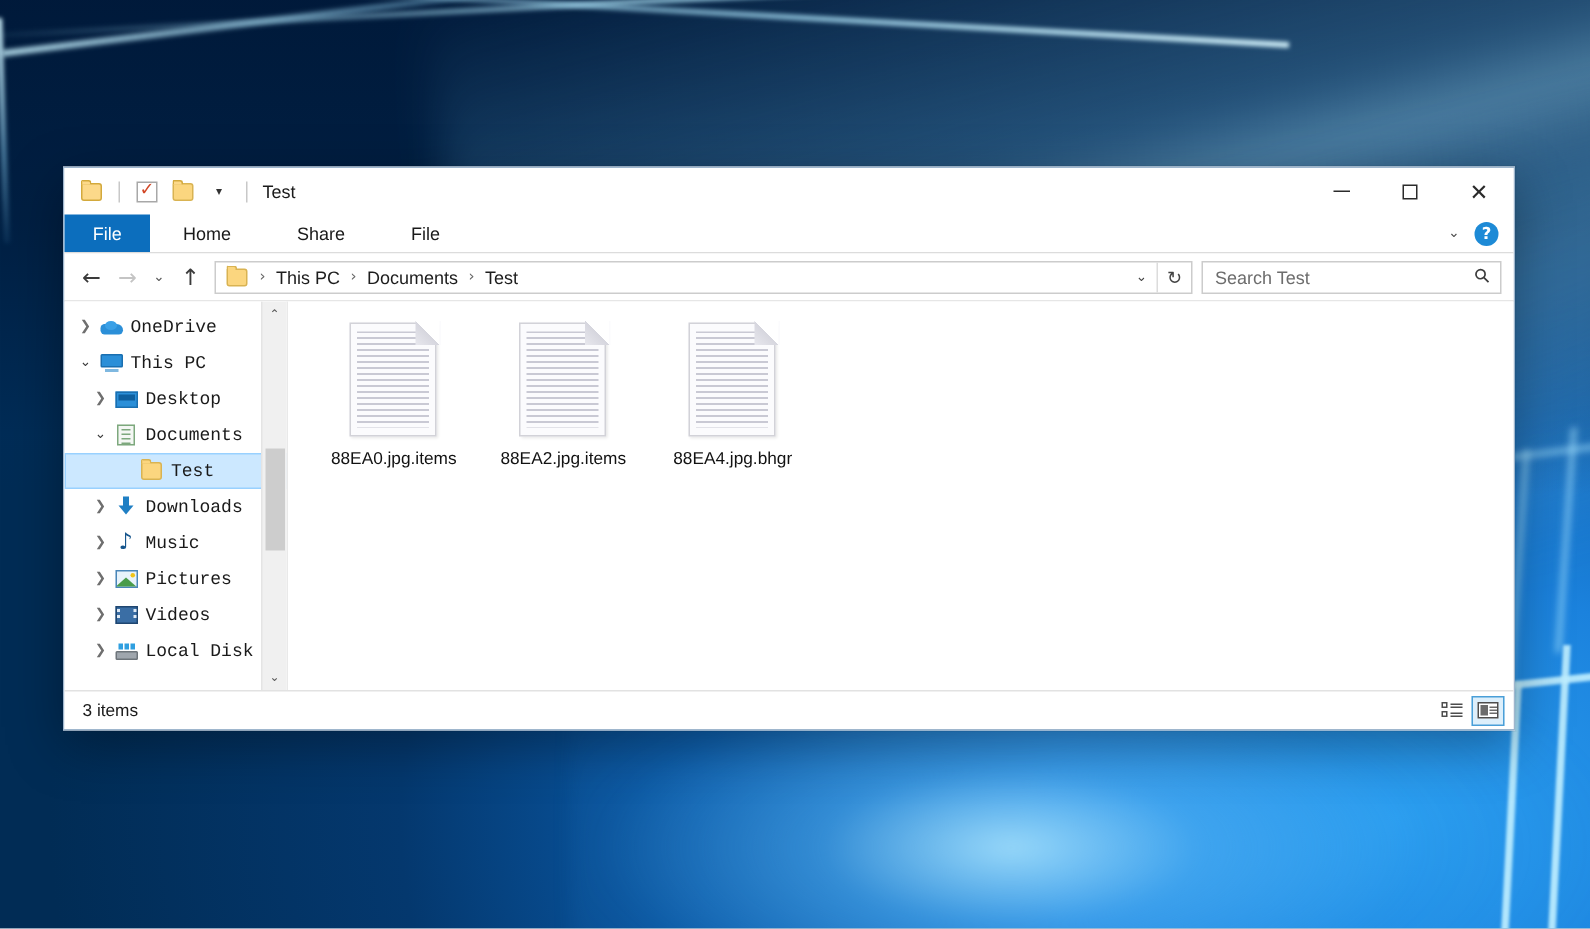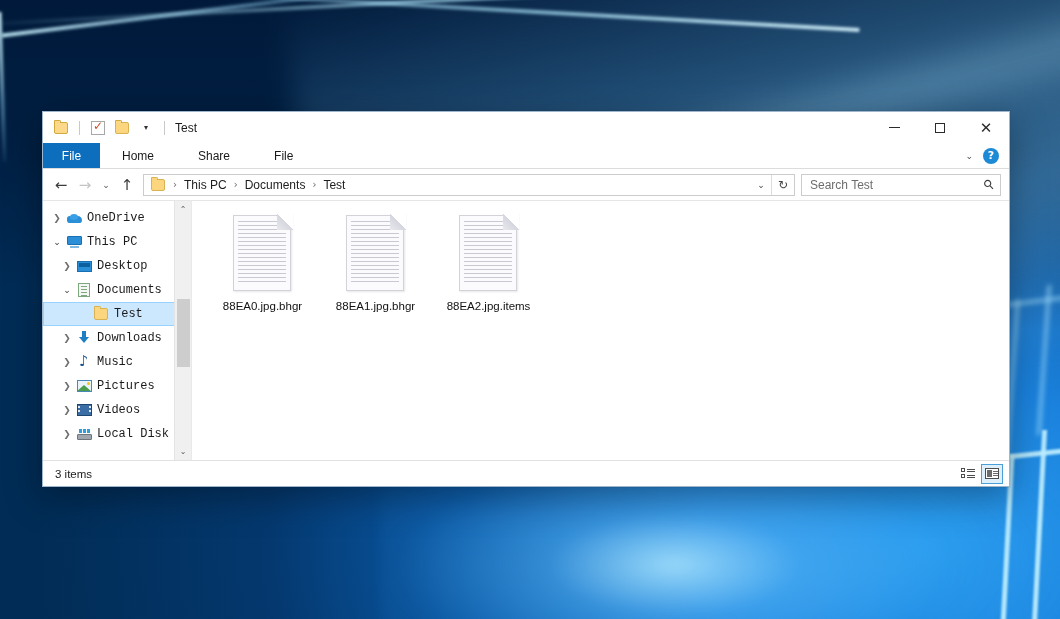--- a/index.html
+++ b/index.html
@@ -714,44 +714,44 @@
       <div id="content">
         <div id="filegrid">
 
           <div class="file-item">
             <div class="file-icon">
               <div class="doc-page">
                   <div class="doc-lines"></div>
                 </div>
               <div class="doc-fold-edge"></div>
             </div>
-            <div class="file-label">88EA0.jpg.bhgr</div>
-          </div>
-
-          <div class="file-item">
-            <div class="file-icon">
-              <div class="doc-page">
-                  <div class="doc-lines"></div>
-                </div>
-              <div class="doc-fold-edge"></div>
-            </div>
-            <div class="file-label">88EA1.jpg.bhgr</div>
-          </div>
+            <div class="file-label">88EA0.jpg.items</div>
+          </div>
+
 
           <div class="file-item">
             <div class="file-icon">
               <div class="doc-page">
                   <div class="doc-lines"></div>
                 </div>
               <div class="doc-fold-edge"></div>
             </div>
             <div class="file-label">88EA2.jpg.items</div>
           </div>
 
 
+          <div class="file-item">
+            <div class="file-icon">
+              <div class="doc-page">
+                  <div class="doc-lines"></div>
+                </div>
+              <div class="doc-fold-edge"></div>
+            </div>
+            <div class="file-label">88EA4.jpg.bhgr</div>
+          </div>
 
 
         </div>
       </div>
     </div>
 
     <div id="statusbar">
       <div id="status-text">3 items</div>
       <div id="status-spacer"></div>
       <div class="viewbtn">

